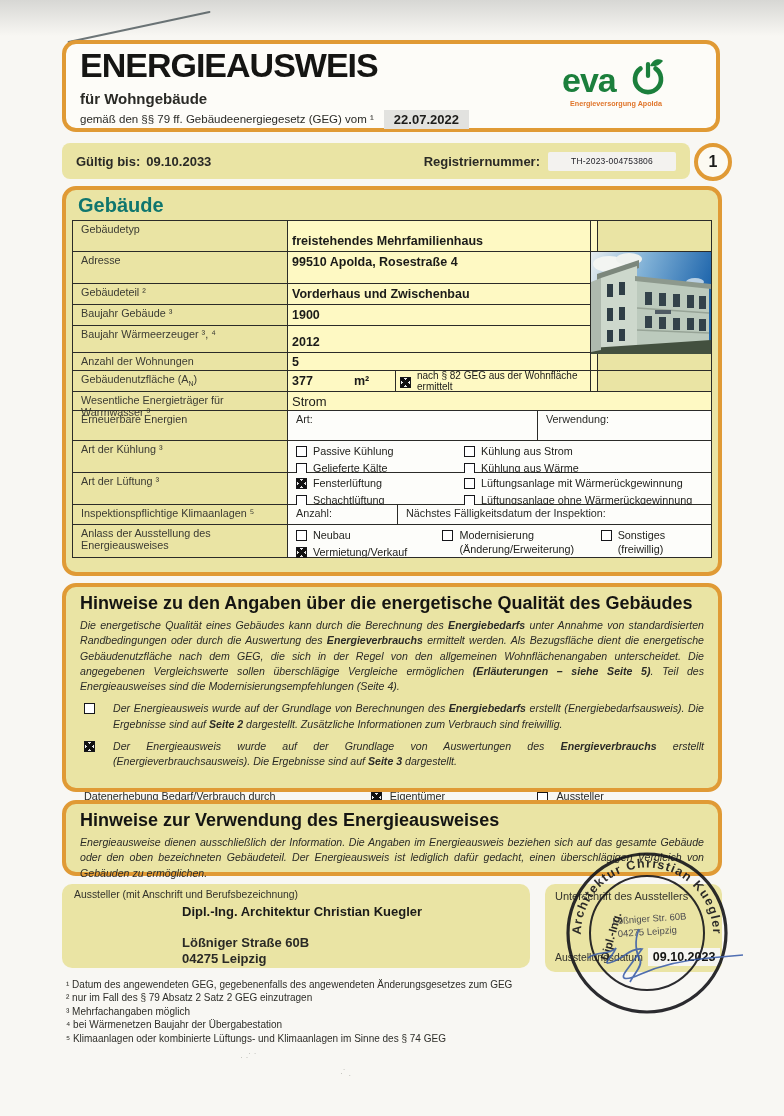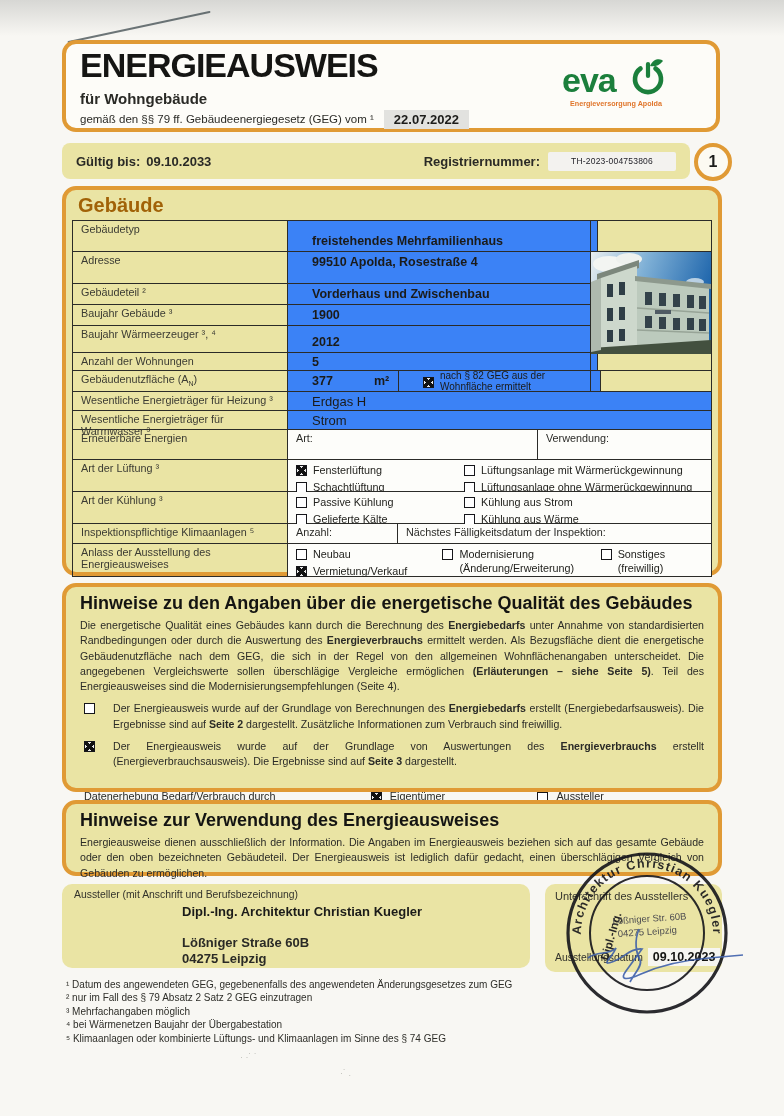--- a/index.html
+++ b/index.html
@@ -30,26 +30,26 @@
   .vbar .gap{width:6px;}
   .vbar .right{margin-left:auto;display:flex;align-items:center;gap:8px;}
   .regbox{background:#f3f2ef;border-radius:2px;min-width:128px;height:19px;display:flex;align-items:center;
           justify-content:center;font-size:8.5px;color:#23232a;letter-spacing:.2px;}
   .badge{position:absolute;left:694px;top:143px;width:38px;height:38px;border-radius:50%;border:4px solid #e09a35;
          background:#fcfaf2;box-sizing:border-box;display:flex;align-items:center;justify-content:center;
          font-size:16px;font-weight:bold;color:#1c1c1a;}
 
   
   .gb{left:62px;top:186px;width:660px;height:390px;padding:4px 6px 6px 6px;}
-  .gb .ttl{font-size:20px;font-weight:bold;margin:0 0 3px 6px;color:#a16207;}
+  .gb .ttl{font-size:20px;font-weight:bold;margin:0 0 3px 6px;color:#0f766e;}
   .gtable{position:relative;border:1px solid #2b2b28;border-bottom:none;}
   .grow{display:flex;border-bottom:1px solid #2b2b28;box-sizing:border-box;}
   .lbl{width:215px;flex:none;box-sizing:border-box;padding:2px 4px 0 8px;font-size:10.8px;color:#3b3b33;
        border-right:1px solid #2b2b28;}
-  .val{background:#3b82f6;box-sizing:border-box;padding:1px 24px;display:flex;align-items:center;
+  .val{background:#fef9c3;box-sizing:border-box;padding:1px 4px;display:flex;align-items:center;
        font-size:12.5px;font-weight:bold;color:#1b1b19;}
   .val.narrow{width:310px;flex:none;border-right:1px solid #2b2b28;}
   .val.full{flex:1;}
   .val.plain{font-weight:normal;font-size:13px;}
   .val.top{align-items:flex-start;padding-top:3px;}
   .val.bottom{align-items:flex-end;padding-bottom:3px;}
   .filler{flex:1;}
   .cell-split{background:#fdfdfa;flex:1;display:flex;}
   .subcell{box-sizing:border-box;padding:2px 8px;font-size:10.8px;color:#2b2b28;}
   .subcell.b-r{border-right:1px solid #2b2b28;}
@@ -62,21 +62,21 @@
   .optcol{display:flex;flex-direction:column;gap:3px;padding-top:3px;}
   .opt .l2{font-size:10.8px;}
 
   .photo-col{position:absolute;top:0;right:0;width:121px;height:171px;border-left:1px solid #2b2b28;box-sizing:border-box;}
   .photo-top{height:31px;border-bottom:1px solid #2b2b28;box-sizing:border-box;}
   .photo-col svg{display:block;}
 
   
   .hx{left:62px;width:660px;padding:4px 14px 6px 14px;}
   .hx .ttl{font-size:18px;font-weight:bold;margin:2px 0 4px 0;color:#141412;}
-  .hx p{margin:0;font-size:10.6px;line-height:15.3px;text-align:justify;color:#2b2b27;}
+  .hx p{margin:0;font-size:10.6px;line-height:15.3px;text-align:justify;color:#2b2b27;font-style:italic;}
   .hx .item{display:flex;gap:18px;margin-top:7px;align-items:flex-start;padding-left:4px;}
   .hx .item p{flex:1;}
   .survey{display:flex;align-items:center;margin-top:20px;padding-left:4px;font-size:10.8px;}
   .survey .sl{width:310px;}
   .survey .o2{width:180px;display:flex;gap:8px;}
 
   
   .issuer{left:62px;top:884px;width:468px;height:84px;border:none;border-radius:10px;padding:5px 12px;}
   .small-label{font-size:10.4px;color:#33332c;}
   .issuer .nm{margin:4px 0 0 108px;font-size:13px;font-weight:bold;color:#1b1b19;}
@@ -167,80 +167,76 @@
         <div class="lbl">Gebäudenutzfläche (A<sub style="font-size:7px">N</sub>)</div>
         <div class="val" style="width:62px;flex:none">377</div>
         <div class="val" style="width:46px;flex:none;border-right:1px solid #2b2b28">m²</div>
         <div class="val" style="width:202px;flex:none;border-right:1px solid #2b2b28;font-weight:normal;font-size:10px;gap:6px">
           <span class="cb checked"></span>
           <span>nach § 82 GEG aus der Wohnfläche ermittelt</span>
         </div>
         <div class="filler"></div>
       </div>
       <div class="grow" style="height:19px">
-        <div class="lbl">Wesentliche Energieträger für Heizung ³</div>
-        <div class="val full plain">Erdgas H</div>
-      </div>
-      <div class="grow" style="height:19px">
         <div class="lbl">Wesentliche Energieträger für Warmwasser ³</div>
         <div class="val full plain">Strom</div>
       </div>
       <div class="grow" style="height:30px">
         <div class="lbl">Erneuerbare Energien</div>
         <div class="cell-split">
           <div class="subcell b-r" style="width:250px">Art:</div>
           <div class="subcell" style="flex:1">Verwendung:</div>
         </div>
       </div>
       <div class="grow" style="height:32px">
+        <div class="lbl">Art der Kühlung ³</div>
+        <div class="cell-split" style="padding-left:8px">
+          <div class="optcol" style="width:168px">
+            <div class="opt">
+                <span class="cb"></span>
+                <span>Passive Kühlung</span>
+              </div>
+            <div class="opt">
+                <span class="cb"></span>
+                <span>Gelieferte Kälte</span>
+              </div>
+          </div>
+          <div class="optcol">
+            <div class="opt">
+                <span class="cb"></span>
+                <span>Kühlung aus Strom</span>
+              </div>
+            <div class="opt">
+                <span class="cb"></span>
+                <span>Kühlung aus Wärme</span>
+              </div>
+          </div>
+        </div>
+      </div>
+      <div class="grow" style="height:32px">
         <div class="lbl">Art der Lüftung ³</div>
         <div class="cell-split" style="padding-left:8px">
           <div class="optcol" style="width:168px">
             <div class="opt">
                 <span class="cb checked"></span>
                 <span>Fensterlüftung</span>
               </div>
             <div class="opt">
                 <span class="cb"></span>
                 <span>Schachtlüftung</span>
               </div>
           </div>
           <div class="optcol">
             <div class="opt">
                 <span class="cb"></span>
                 <span>Lüftungsanlage mit Wärmerückgewinnung</span>
               </div>
             <div class="opt">
                 <span class="cb"></span>
                 <span>Lüftungsanlage ohne Wärmerückgewinnung</span>
-              </div>
-          </div>
-        </div>
-      </div>
-      <div class="grow" style="height:32px">
-        <div class="lbl">Art der Kühlung ³</div>
-        <div class="cell-split" style="padding-left:8px">
-          <div class="optcol" style="width:168px">
-            <div class="opt">
-                <span class="cb"></span>
-                <span>Passive Kühlung</span>
-              </div>
-            <div class="opt">
-                <span class="cb"></span>
-                <span>Gelieferte Kälte</span>
-              </div>
-          </div>
-          <div class="optcol">
-            <div class="opt">
-                <span class="cb"></span>
-                <span>Kühlung aus Strom</span>
-              </div>
-            <div class="opt">
-                <span class="cb"></span>
-                <span>Kühlung aus Wärme</span>
               </div>
           </div>
         </div>
       </div>
       <div class="grow" style="height:20px">
         <div class="lbl">Inspektionspflichtige Klimaanlagen ⁵</div>
         <div class="cell-split">
           <div class="subcell b-r" style="width:110px">Anzahl:</div>
           <div class="subcell" style="flex:1">Nächstes Fälligkeitsdatum der Inspektion:</div>
         </div>

